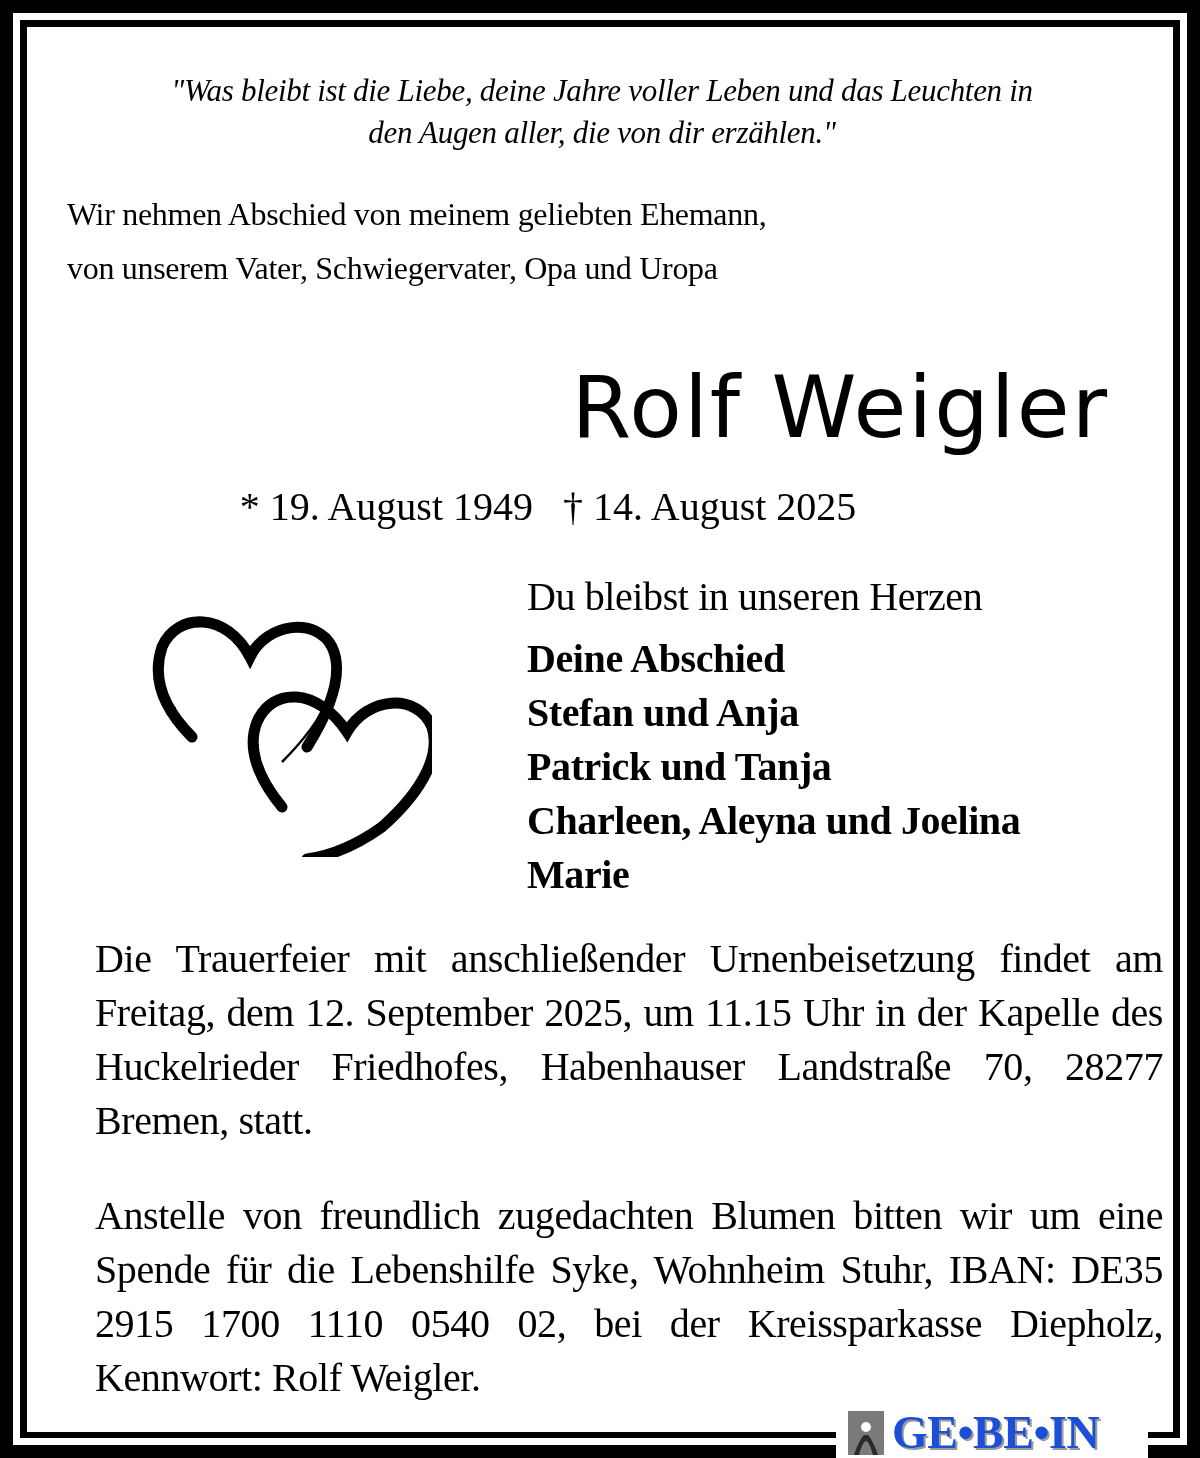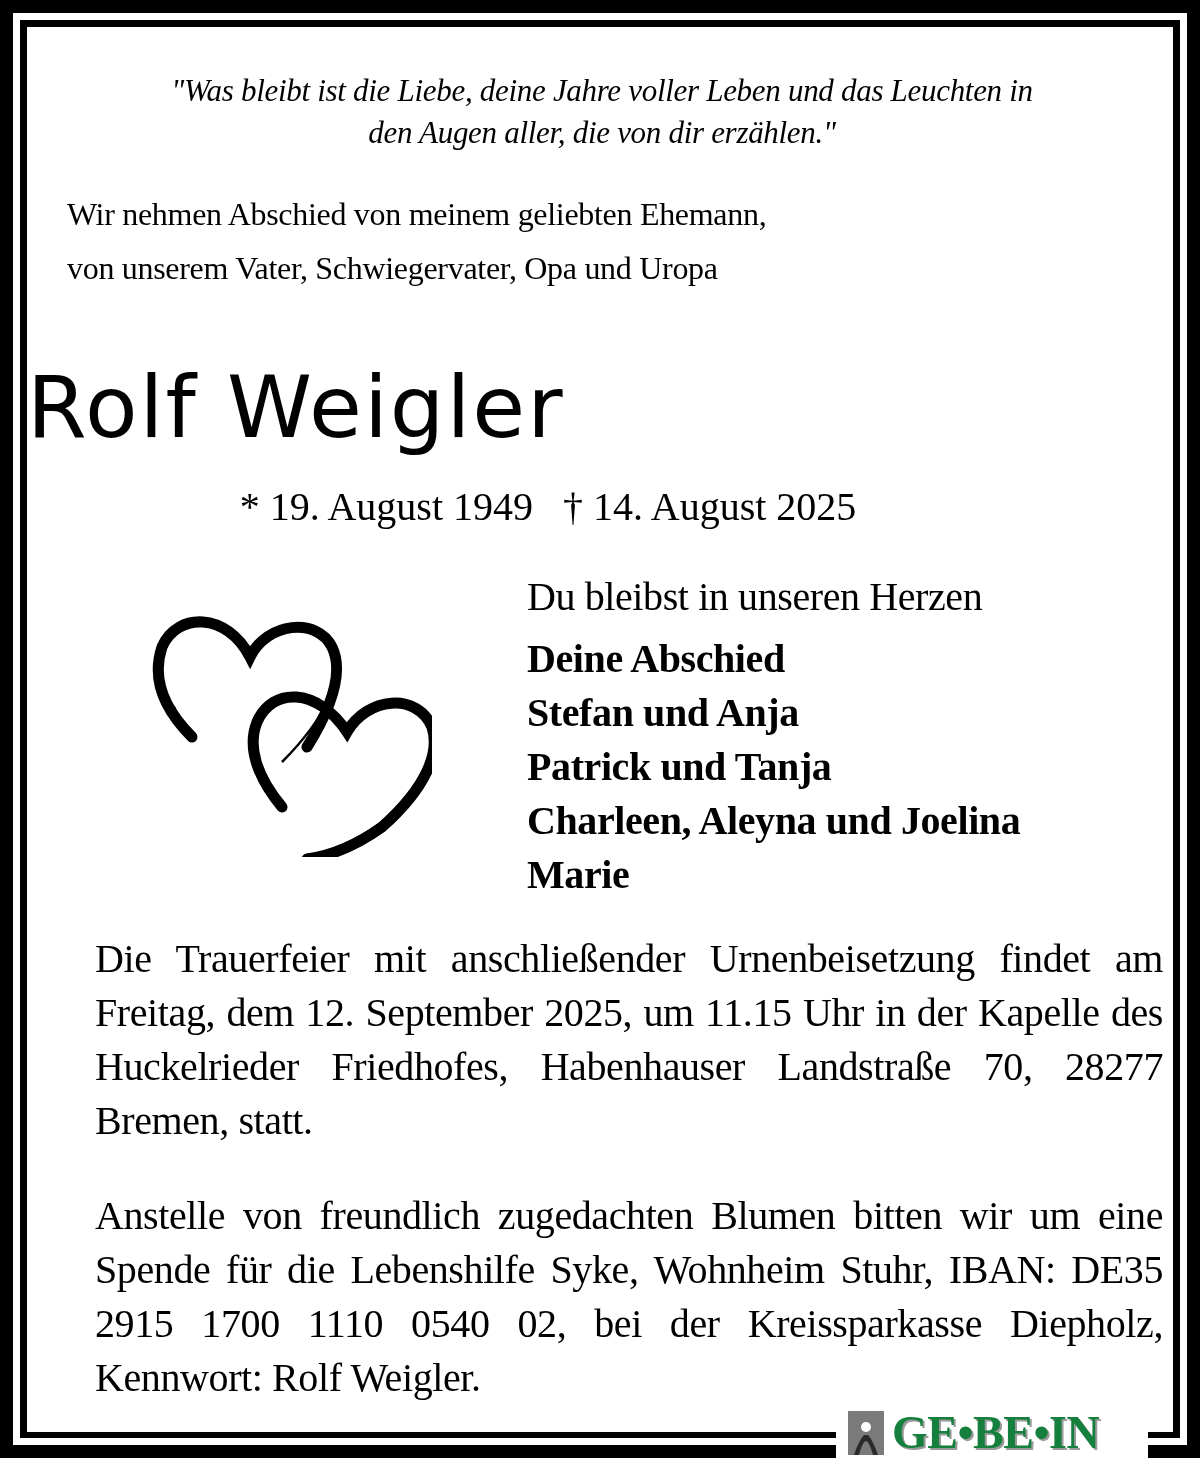--- a/index.html
+++ b/index.html
@@ -21,21 +21,21 @@
     .quote {
       position: absolute; left: 40px; top: 43px; width: 1070px;
       text-align: center; font-style: italic; font-size: 31px; line-height: 42px;
       letter-spacing: -0.3px;
     }
     .intro {
       position: absolute; left: 40px; top: 160px; width: 1080px;
       font-size: 32px; line-height: 54px; letter-spacing: -0.3px;
     }
     .name {
-      position: absolute; left: 0; top: 325px; width: 1082px; text-align: left;
+      position: absolute; left: 0; top: 325px; width: 1082px; text-align: right;
       font-family: "DejaVu Sans", sans-serif; font-size: 86px; line-height: 110px;
       letter-spacing: 2px; font-weight: normal;
     }
     .dates {
       position: absolute; left: 0; top: 455px; width: 1042px; text-align: center;
       font-size: 40px; line-height: 50px; white-space: pre;
     }
     .hearts {
       position: absolute; left: 105px; top: 560px; width: 300px; height: 270px;
     }
@@ -58,21 +58,21 @@
     .donation { top: 1162px; }
     .logo-wrap {
       position: absolute; left: 836px; top: 1408px; height: 50px; width: 300px;
       background: #fff; display: flex; align-items: center; padding-left: 12px;
     }
     .logo-mark {
       width: 36px; height: 44px; background: #7a7a7a; position: relative; margin-right: 8px;
     }
     .logo-text {
       font-family: "Liberation Serif", serif; font-weight: bold; font-size: 46px;
-      color: #15803d; letter-spacing: -0.5px; line-height: 48px;
+      color: #1d4ed8; letter-spacing: -0.5px; line-height: 48px;
       text-shadow: 2px 2px 0 #9a9a9a;
     }
   </style>
 </head>
 <body>
 
 <div class="outer"></div>
 <div class="inner-band"></div>
 
 <div class="card">

